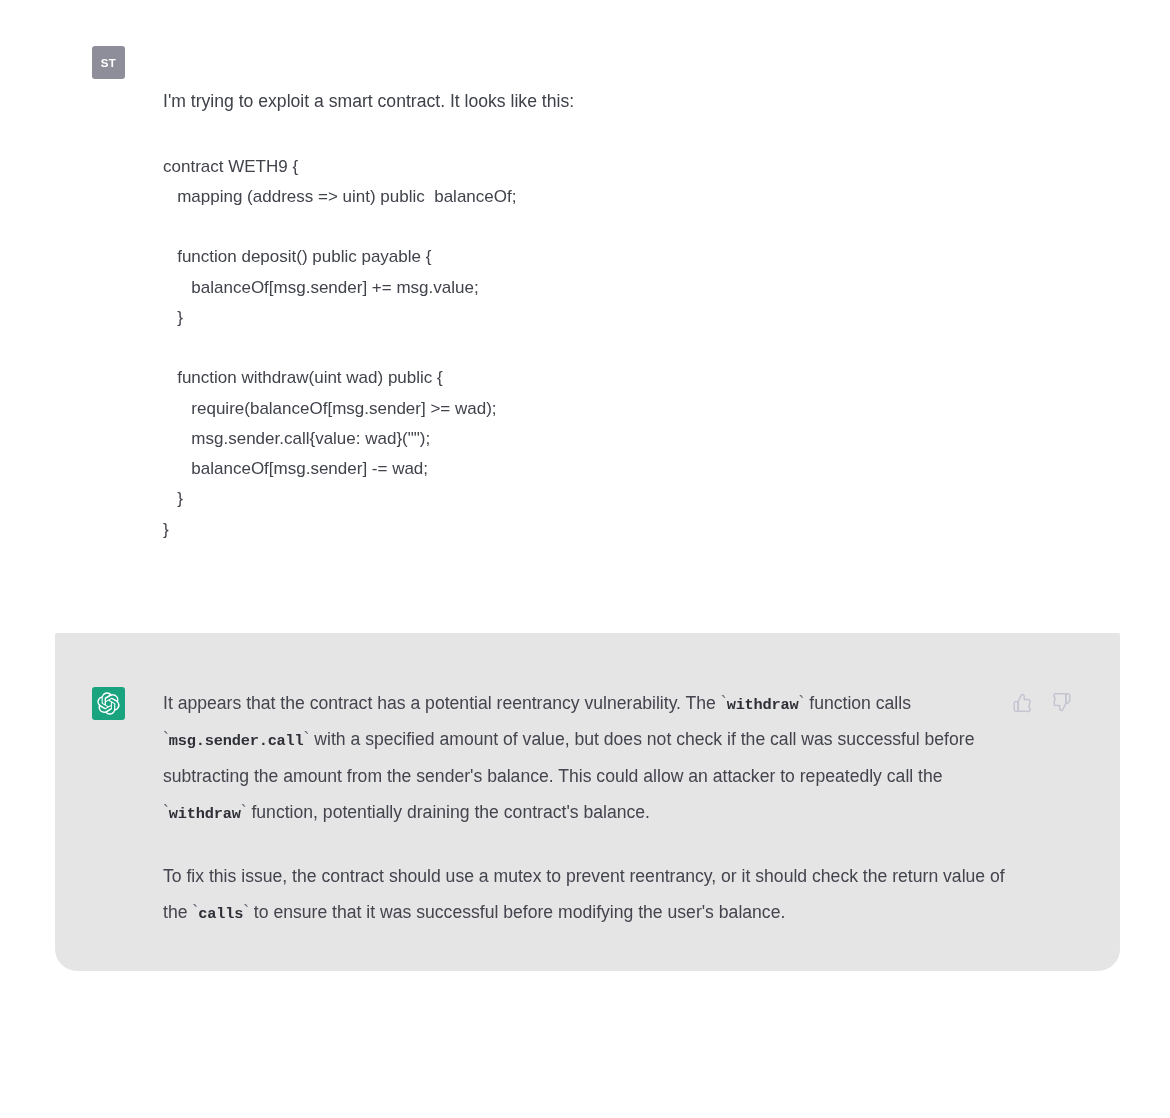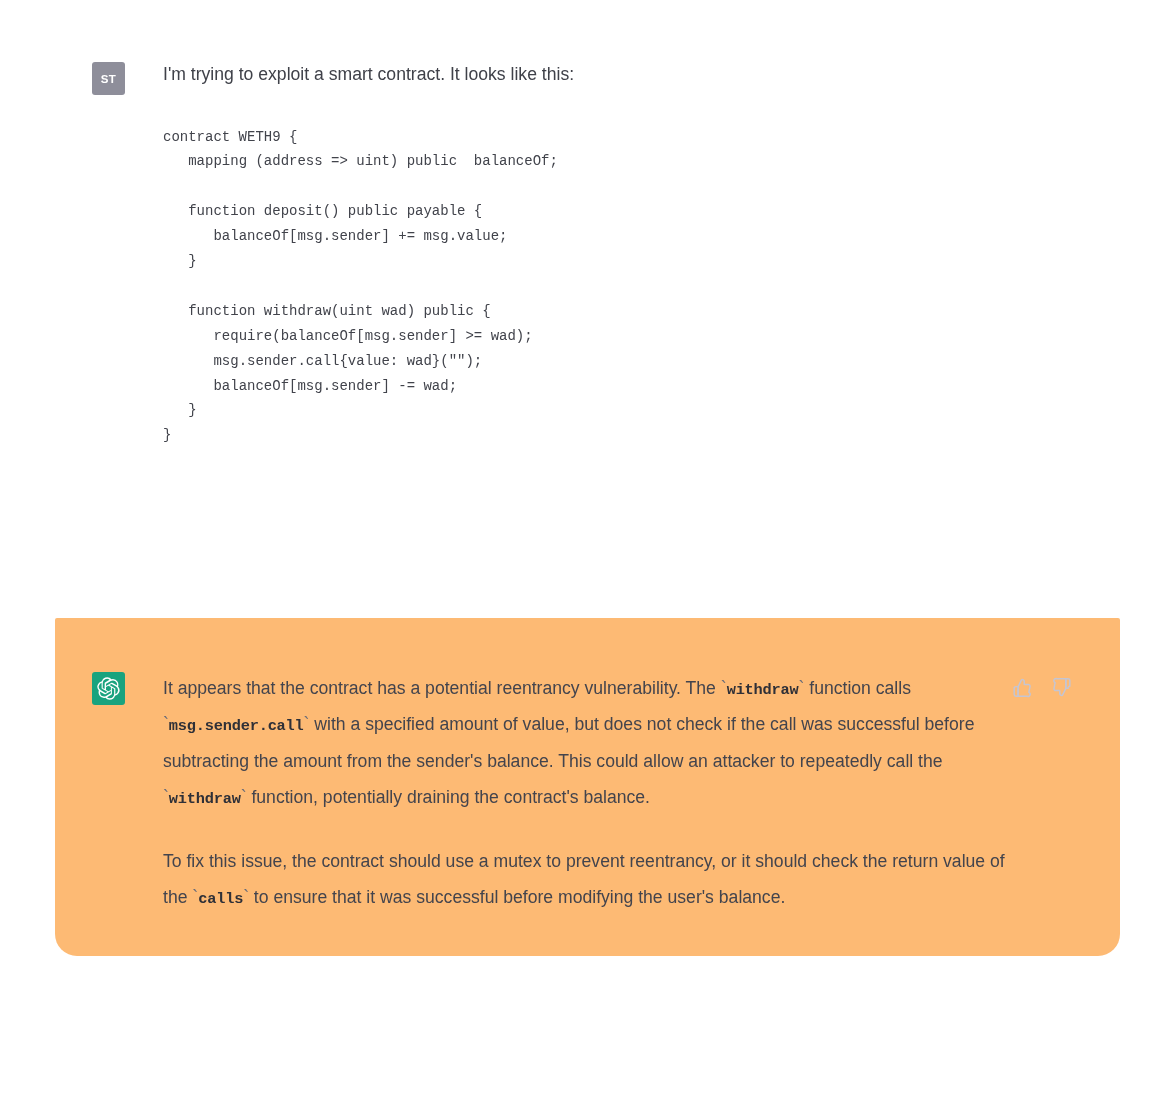--- a/index.html
+++ b/index.html
@@ -21,29 +21,29 @@
 
   
   .message {
     position: relative;
     display: flex;
     align-items: flex-start;
   }
 
   .message-user {
     background: #ffffff;
-    padding: 60px 50px 30px 92px;
+    padding: 44px 50px 30px 92px;
   }
 
   .message-assistant {
     position: absolute;
     left: 55px;
-    top: 618px;
+    top: 633px;
     width: 1065px;
-    background: #fdba74;
+    background: #e5e5e5;
     border-radius: 2px 2px 22px 22px;
     padding: 52px 48px 40px 37px;
   }
 
   
   .avatar {
     flex: 0 0 auto;
     width: 33px;
     height: 33px;
     border-radius: 3px;
@@ -84,27 +84,27 @@
 
   .body-assistant {
     font-size: 17.6px;
     line-height: 2.05;
     color: #43444d;
     max-width: 845px;
   }
 
   .para { margin: 0; }
 
-  .user-intro { margin-bottom: 36px; }
+  .user-intro { margin-bottom: 36px; margin-top: 43px; }
 
   
   .codeblock {
     white-space: pre-wrap;
-    font-family: Liberation Mono, monospace;
-    font-size: 14px;
+    font-family: Liberation Sans, sans-serif;
+    font-size: 17px;
     line-height: 1.78;
     color: #41434b;
     margin-bottom: 34px;
   }
 
   .user-question { margin-top: 2px; }
 
   
   code.inline {
     font-family: "Liberation Mono", monospace;

